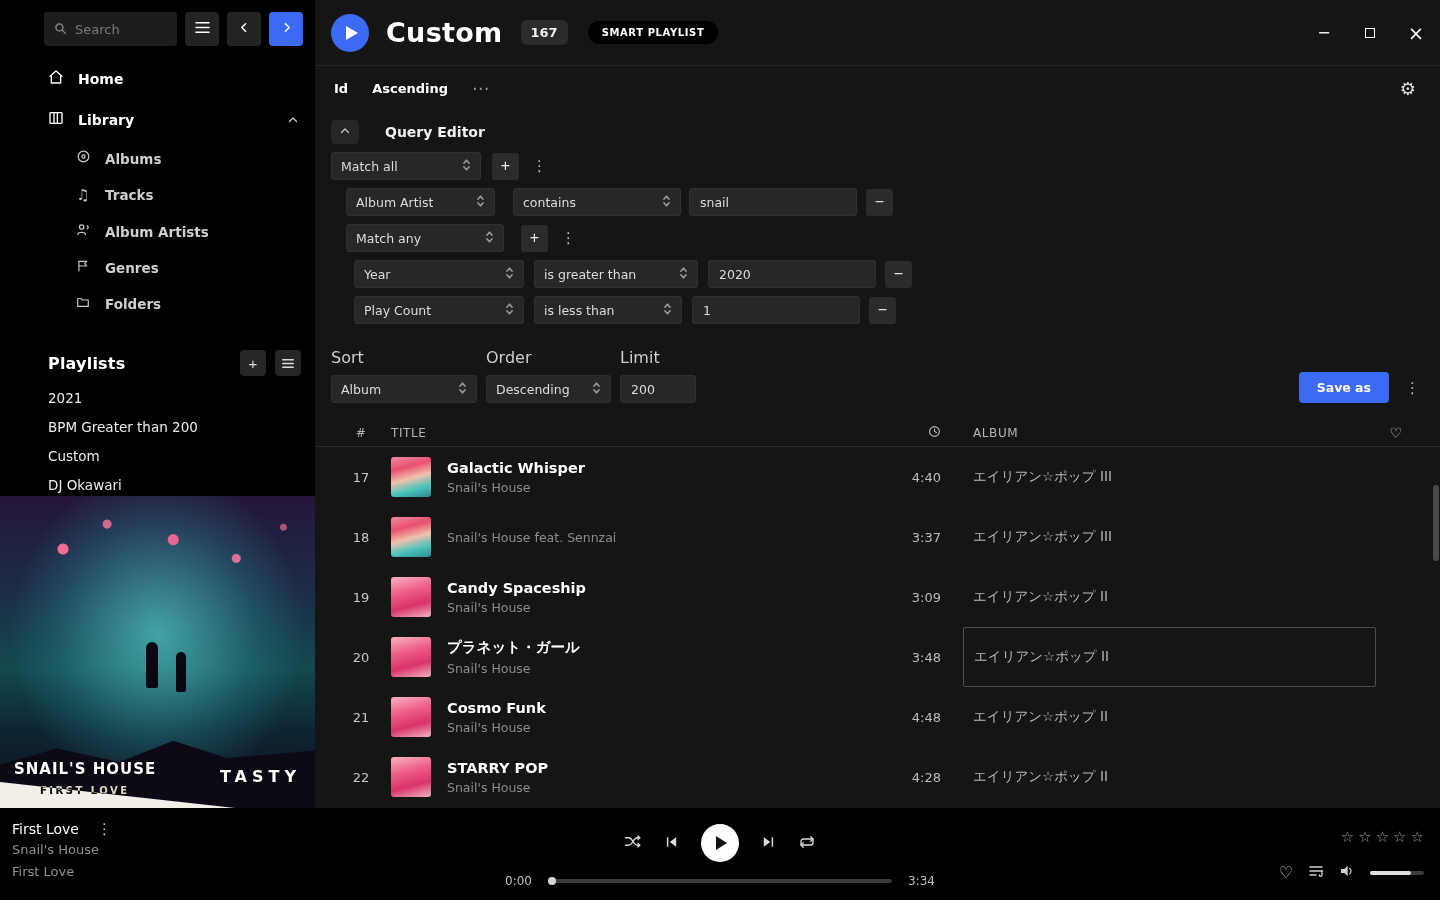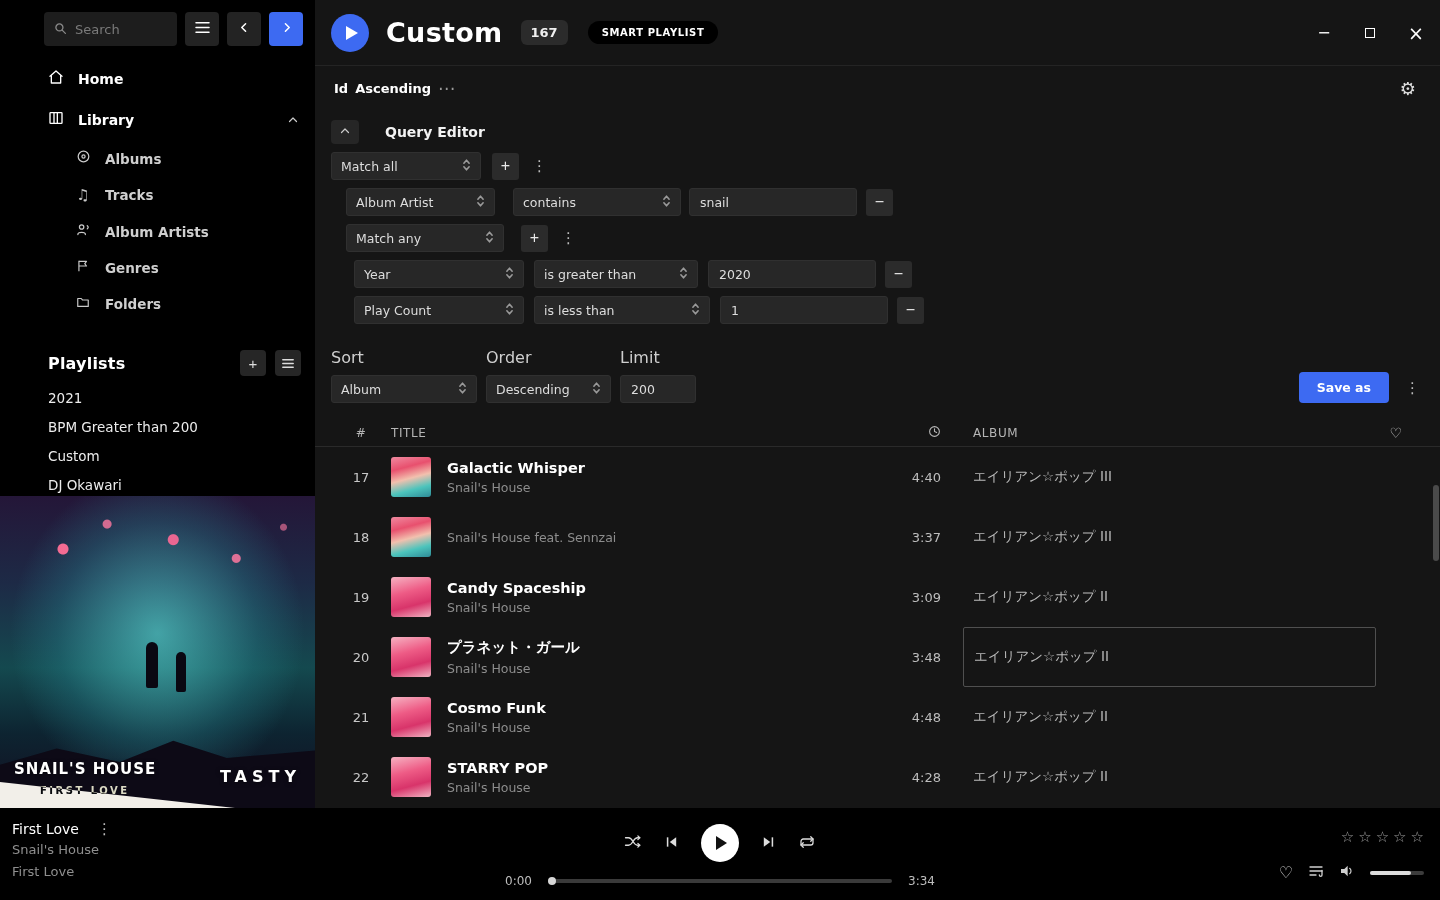--- a/index.html
+++ b/index.html
@@ -53,21 +53,21 @@
   .page-header { height:66px; display:flex; align-items:center; padding:0 24px 0 16px; border-bottom:1px solid #242424; position:relative; }
   .big-play { width:38px; height:38px; border-radius:50%; background:#3D6AF2; border:none; cursor:pointer; display:flex; align-items:center; justify-content:center; }
   .big-play .tri { width:0; height:0; border-left:12px solid #fff; border-top:7px solid transparent; border-bottom:7px solid transparent; margin-left:3px; }
   .page-title { font-size:27px; font-weight:800; letter-spacing:.3px; margin-left:17px; }
   .count-badge { margin-left:18px; background:#2b2b2b; border-radius:6px; padding:5px 10px; font-size:13px; font-weight:700; color:#f0f0f0; }
   .smart-badge { margin-left:20px; background:#000; border-radius:12px; padding:6px 14px; font-size:10px; font-weight:800; letter-spacing:.6px; }
   .win-controls { position:absolute; right:16px; top:0; height:66px; display:flex; align-items:center; gap:30px; }
   .win-controls .wc { cursor:pointer; color:#fff; font-size:16px; line-height:1; display:flex; align-items:center; justify-content:center; width:16px; height:16px; }
   .maxi-box { width:10px; height:10px; border:1.5px solid #fff; display:inline-block; }
 
-  .sort-row { height:44px; display:flex; align-items:center; padding:0 24px 0 19px; gap:7px; }
+  .sort-row { height:44px; display:flex; align-items:center; padding:0 24px 0 19px; gap:24px; }
   .sort-row .tag { font-size:13px; font-weight:700; color:#fff; cursor:pointer; }
   .sort-row .more { color:#9a9a9a; font-size:17px; cursor:pointer; }
   .sort-row .gear { margin-left:auto; color:#e0e0e0; font-size:18px; cursor:pointer; }
 
   .qe { padding:0 16px; }
   .qe-head { display:flex; align-items:center; height:36px; margin-top:4px; }
   .collapse-btn { width:28px; height:24px; background:#262626; border:none; border-radius:4px; display:flex; align-items:center; justify-content:center; cursor:pointer; }
   .qe-head .qe-title { margin-left:26px; font-size:14px; font-weight:600; color:#f2f2f2; }
 
   .qe-row { display:flex; align-items:center; margin-bottom:8px; }
@@ -369,21 +369,21 @@
       </div>
 
       <div class="qe-row" style="margin-left:23px;">
         <div class="select" style="width:170px;">
           <span>Play Count</span>
           <span><svg width="9" height="14" viewBox="0 0 10 16" fill="none" stroke="#9a9a9a" stroke-width="1.8" stroke-linecap="round" stroke-linejoin="round">
                 <polyline points="2,6 5,2.5 8,6"></polyline>
                 <polyline points="2,10 5,13.5 8,10"></polyline>
               </svg></span>
         </div>
-        <div class="select" style="width:176px; margin-left:10px;">
+        <div class="select" style="width:148px; margin-left:10px;">
           <span>is less than</span>
           <span><svg width="9" height="14" viewBox="0 0 10 16" fill="none" stroke="#9a9a9a" stroke-width="1.8" stroke-linecap="round" stroke-linejoin="round">
                 <polyline points="2,6 5,2.5 8,6"></polyline>
                 <polyline points="2,10 5,13.5 8,10"></polyline>
               </svg></span>
         </div>
         <input class="qinput" style="width: 168px; margin-left: 10px;" value="1">
         <button class="sq-btn" style="margin-left:9px;">−</button>
       </div>
 

